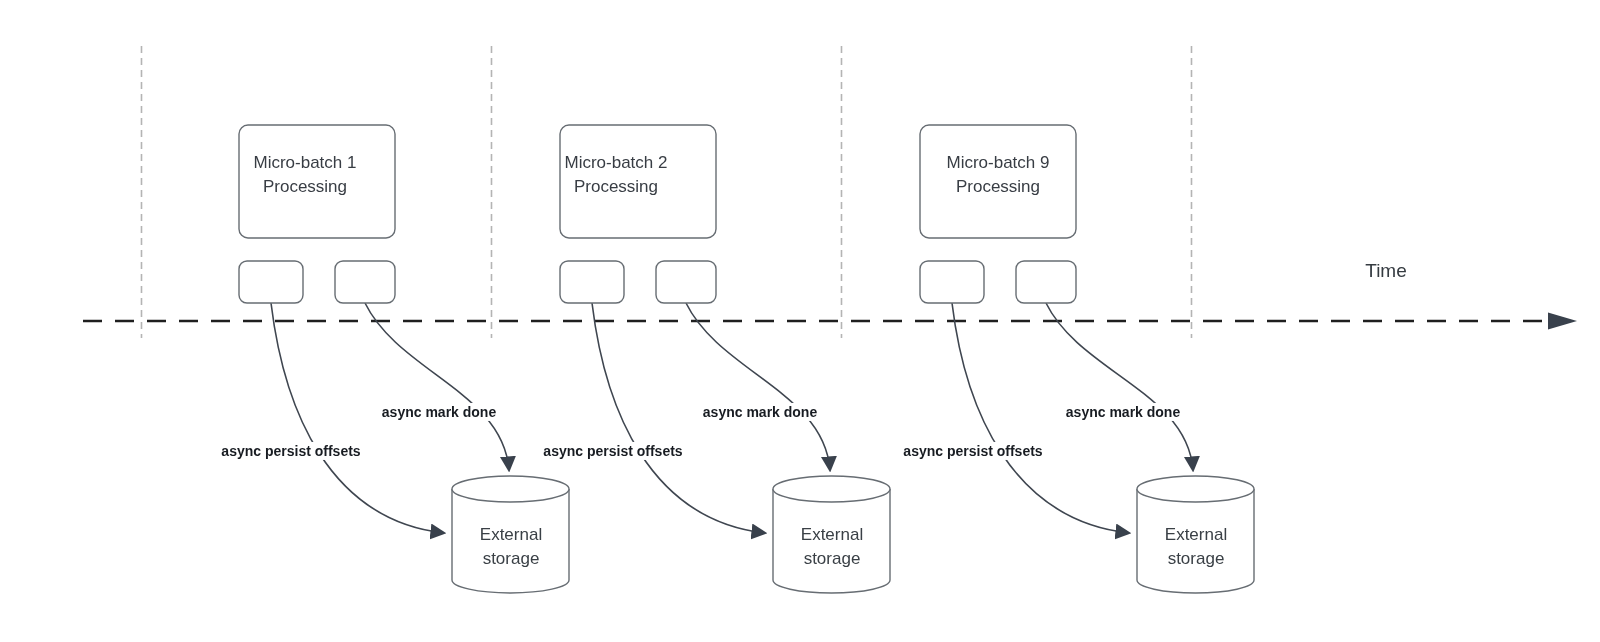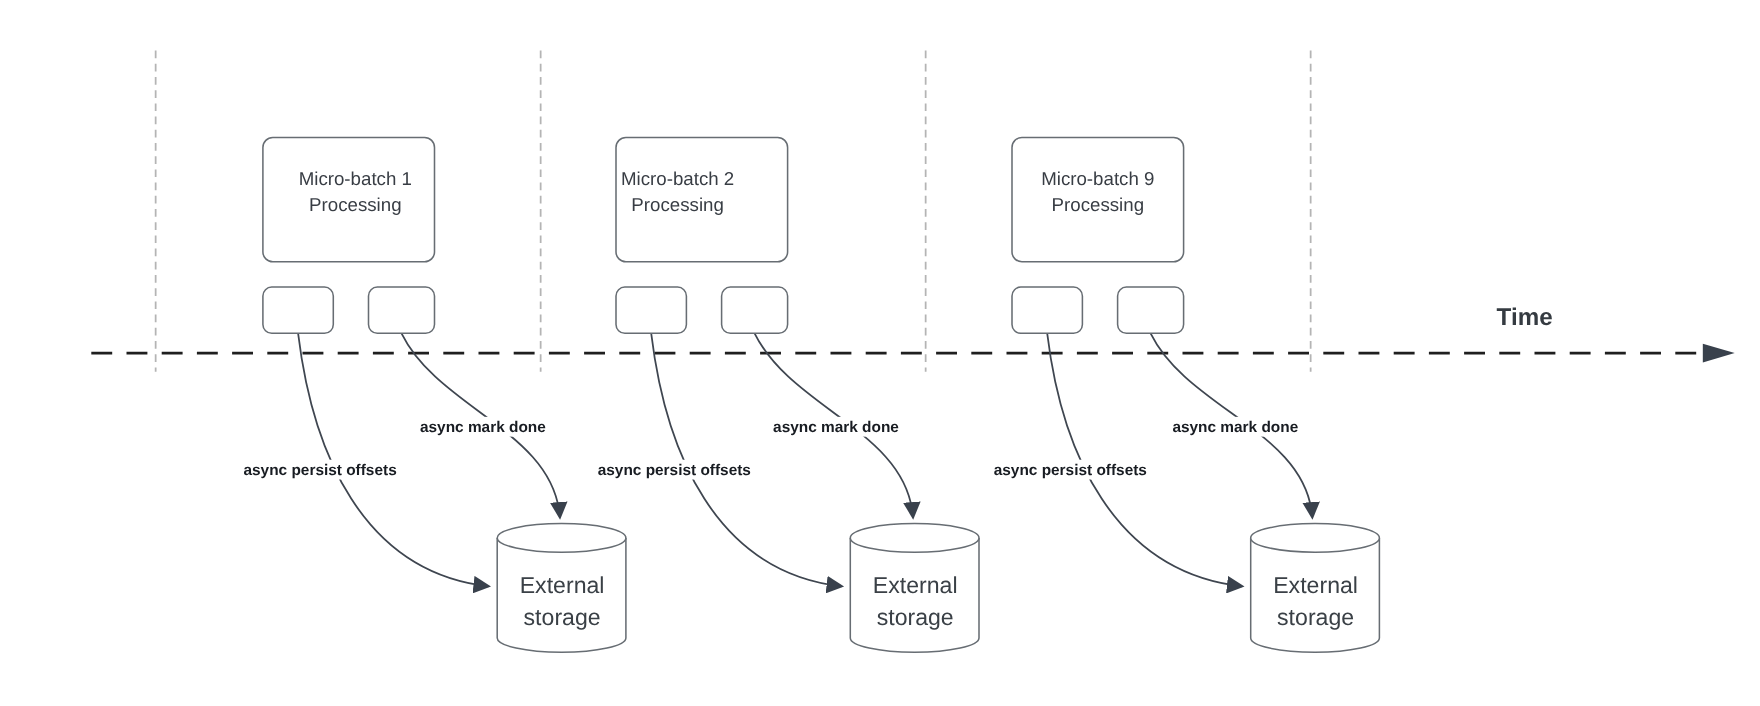--- a/index.html
+++ b/index.html
@@ -33,44 +33,44 @@
   .storage-label {
     position: absolute;
     width: 118px;
     height: 94px;
     top: 500px;
     display: flex;
     align-items: center;
     justify-content: center;
     text-align: center;
     white-space: pre-line;
-    font-size: 21px;
+    font-size: 17px;
     line-height: 1.4;
     color: #3a4046;
   }
   .async-label {
     position: absolute;
     transform: translate(-50%, -50%);
     font-size: 14px;
     font-weight: 700;
     color: #181c22;
     background: #ffffff;
     padding: 1px 4px;
     white-space: nowrap;
     line-height: 1.15;
+    margin-top: 24px;
   }
   .time-label {
     position: absolute;
     transform: translate(-50%, -50%);
     left: 1386px;
-    top: 288px;
-    font-size: 22px;
+    top: 271px;
+    font-size: 19px;
     color: #353b41;
     white-space: nowrap;
-    font-weight: bold;
   }
 </style>
 </head>
 <body>
 
 <div class="canvas">
 
   <svg width="1600" height="642" viewBox="0 0 1600 642">
     <defs>
       <marker id="arrow" viewBox="0 0 10 10" refX="8.5" refY="5" markerWidth="10" markerHeight="10" orient="auto-start-reverse">
@@ -109,21 +109,21 @@
 
     <rect x="920" y="125" width="156" height="113" rx="9" fill="#ffffff" stroke="#676d73" stroke-width="1.4"></rect>
     <rect x="920" y="261" width="64" height="42" rx="8" fill="#ffffff" stroke="#676d73" stroke-width="1.4"></rect>
     <rect x="1016" y="261" width="60" height="42" rx="8" fill="#ffffff" stroke="#676d73" stroke-width="1.4"></rect>
     <path d="M 1137 489 L 1137 580 A 58.5 13 0 0 0 1254 580 L 1254 489" fill="#ffffff" stroke="#676d73" stroke-width="1.4"></path>
     <ellipse cx="1195.5" cy="489" rx="58.5" ry="13" fill="#ffffff" stroke="#676d73" stroke-width="1.4"></ellipse>
   </svg>
 
   <div class="labels">
 
-    <div class="mb-label" style="left:245px;">Micro-batch 1
+    <div class="mb-label" style="left:227px;">Micro-batch 1
 Processing</div>
     <div class="async-label" style="left:291px; top:427px;">async persist offsets</div>
     <div class="async-label" style="left:439px; top:388px;">async mark done</div>
     <div class="storage-label" style="left:452px;">External
 storage</div>
 
     <div class="mb-label" style="left:538px;">Micro-batch 2
 Processing</div>
     <div class="async-label" style="left:613px; top:427px;">async persist offsets</div>
     <div class="async-label" style="left:760px; top:388px;">async mark done</div>

